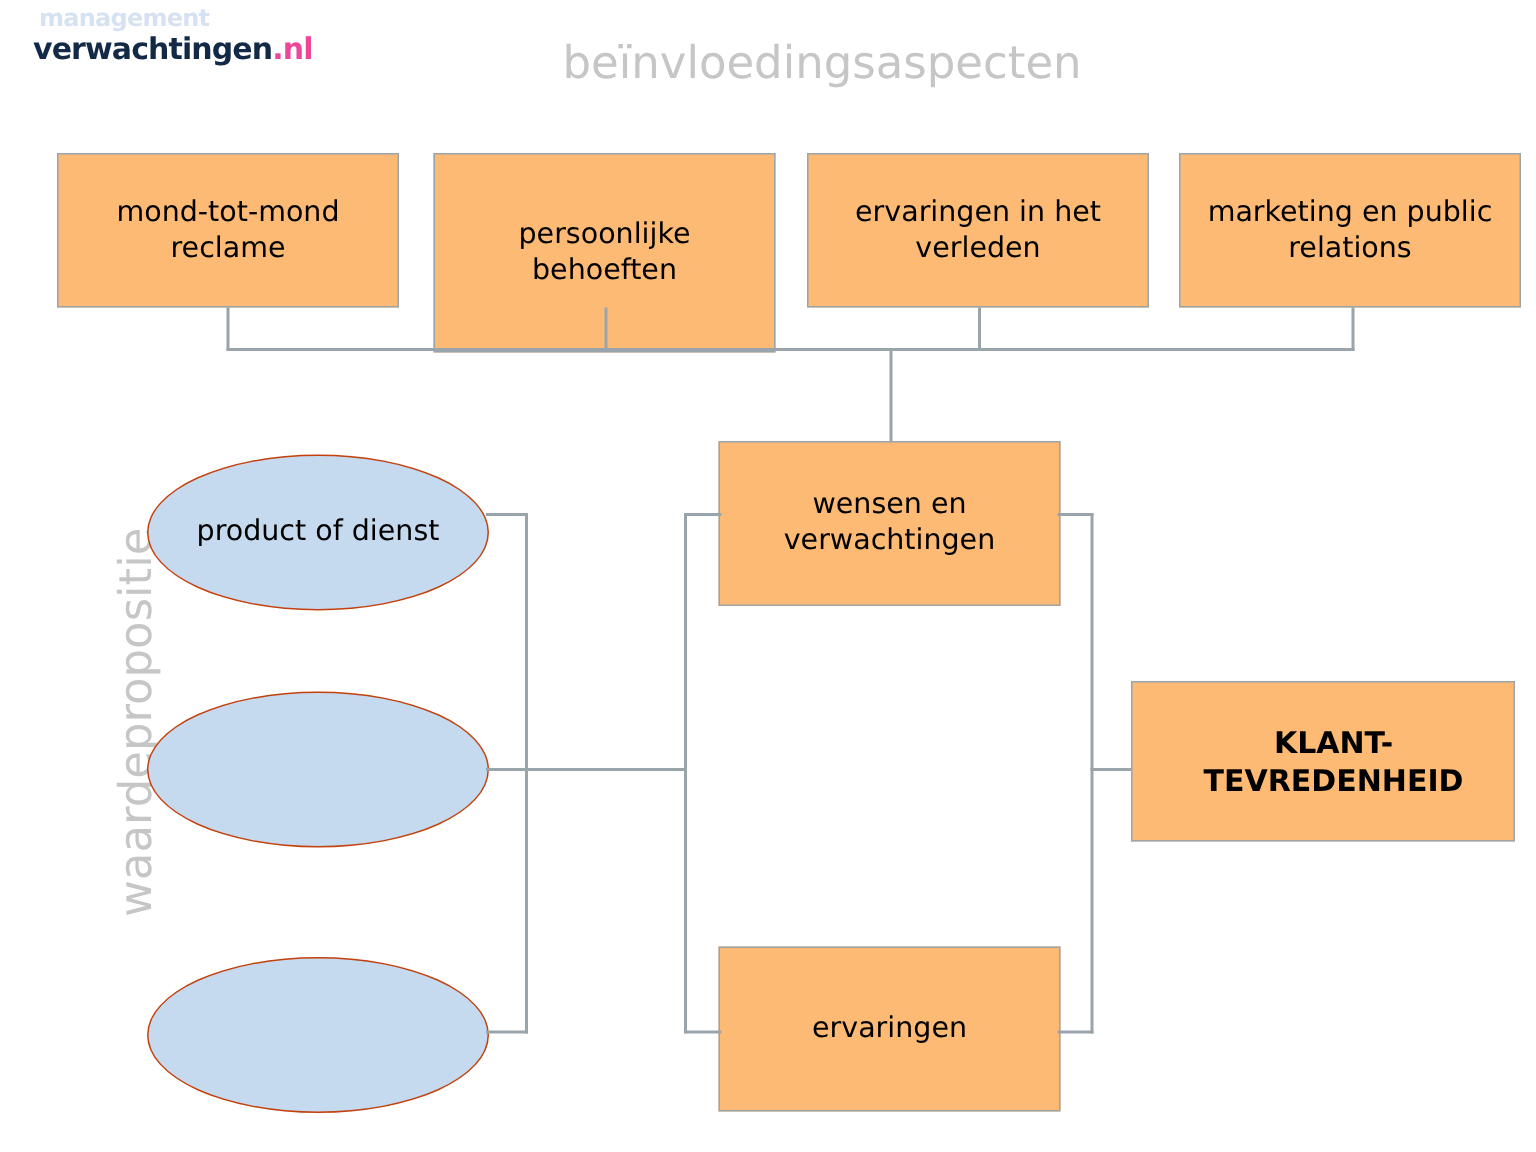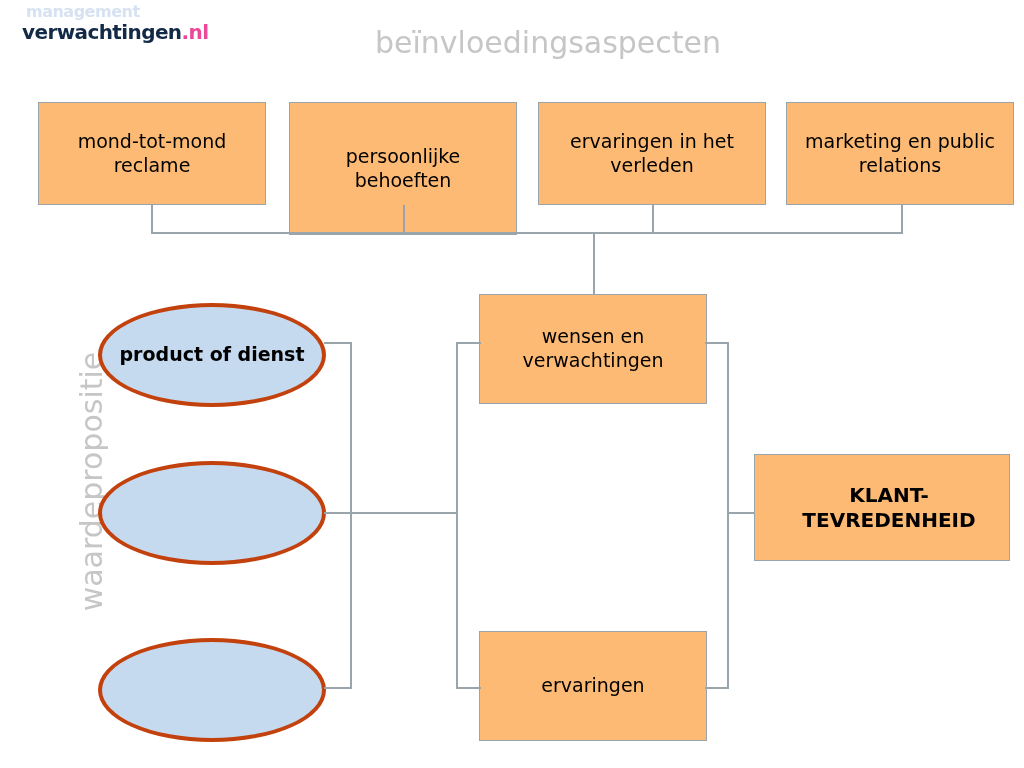--- a/index.html
+++ b/index.html
@@ -93,31 +93,30 @@
     padding: 2px 6px;
   }
   .node.bold {
     font-weight: bold;
     font-size: 20px;
     padding-left: 20px;
   }
   .ellipse {
     position: absolute;
     background: #c5d9ef;
-    border: 4px solid #c2410c;
+    border: 1px solid #c2410c;
     border-radius: 50%;
     box-sizing: border-box;
     display: flex;
     align-items: center;
     justify-content: center;
     text-align: center;
     color: #000000;
     font-size: 19px;
     line-height: 1.25;
-    font-weight: bold;
   }
 
   
   .conn {
     position: absolute;
     background: #9aa4ab;
   }
   .h { height: 2px; }
   .v { width: 2px; }
 </style>

